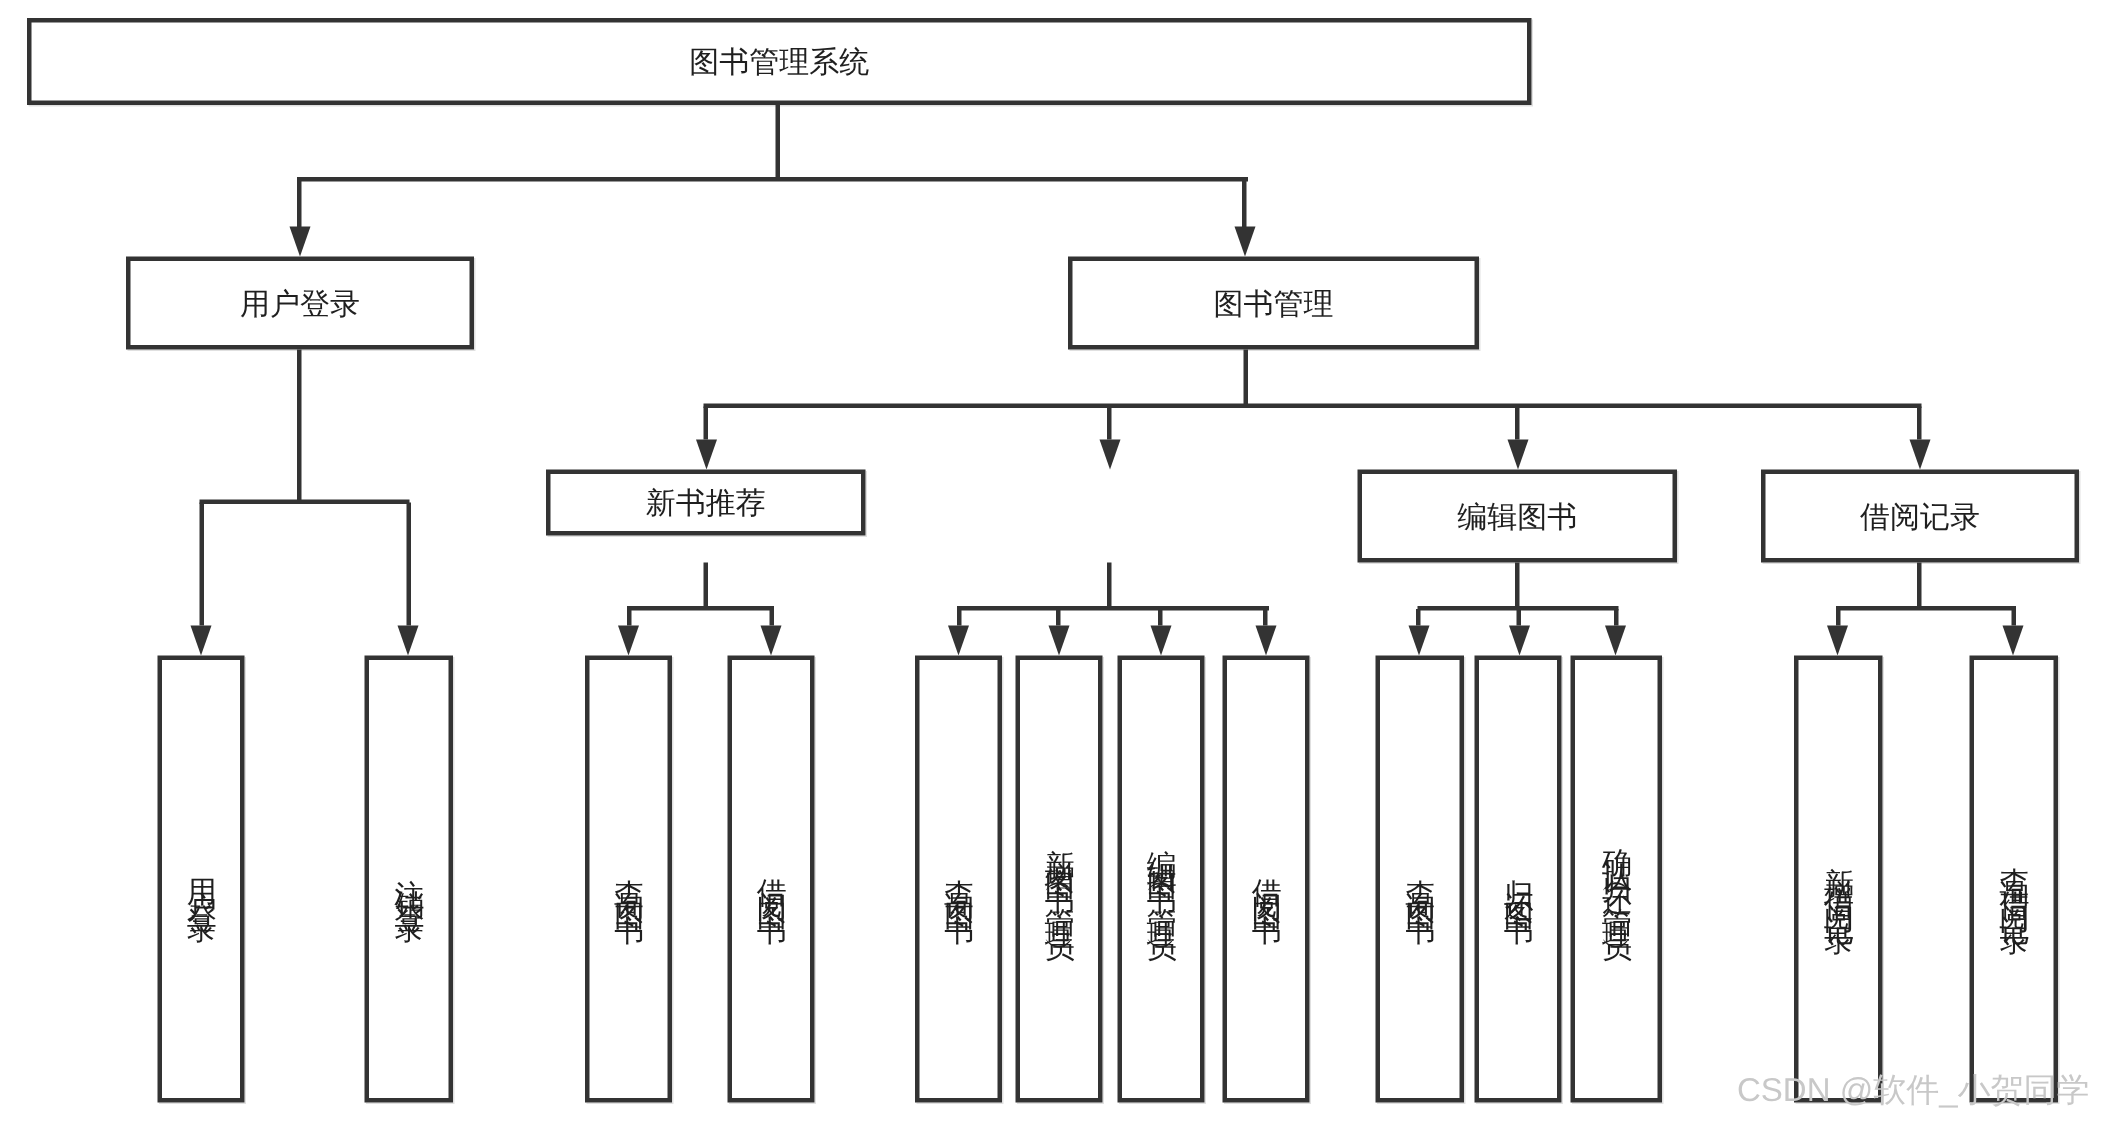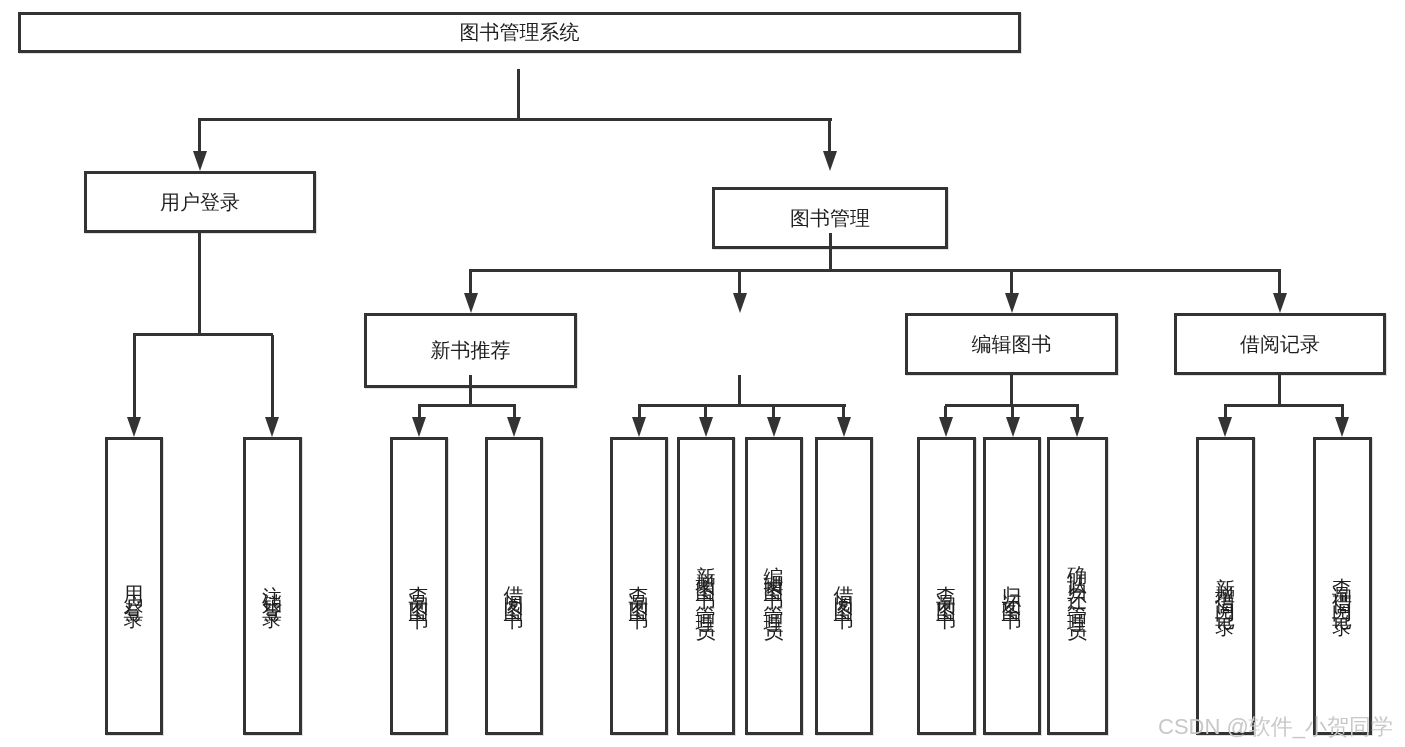--- a/index.html
+++ b/index.html
@@ -51,35 +51,35 @@
     font-size:22px;
     color:var(--watermark);
     white-space:nowrap;
   }
 </style>
 </head>
 <body>
 
 <div id="canvas">
 
-  <div class="node" style="left:18px;top:12px;width:1003px;height:41px;">
+  <div class="node" style="left:18px;top:12px;width:1003px;height:58px;">
       <span>图书管理系统</span>
     </div>
 
   <div class="vline" style="left:517px;top:69px;width:3px;height:51px;"></div>
   <div class="hline" style="left:198px;top:118px;width:634px;height:3px;"></div>
   <div class="vline" style="left:198px;top:120px;width:3px;height:33px;"></div>
   <div class="arrowhead" style="left:193px;top:151px;"></div>
   <div class="vline" style="left:828px;top:120px;width:3px;height:33px;"></div>
   <div class="arrowhead" style="left:823px;top:151px;"></div>
 
   <div class="node" style="left:84px;top:171px;width:232px;height:62px;">
       <span>用户登录</span>
     </div>
-  <div class="node" style="left:712px;top:171px;width:236px;height:62px;margin-top:16px;">
+  <div class="node" style="left:712px;top:171px;width:274px;height:62px;">
       <span>图书管理</span>
     </div>
 
   <div class="vline" style="left:198px;top:233px;width:3px;height:102px;"></div>
   <div class="hline" style="left:133px;top:333px;width:140px;height:3px;"></div>
   <div class="vline" style="left:133px;top:335px;width:3px;height:82px;"></div>
   <div class="arrowhead" style="left:127px;top:417px;"></div>
   <div class="vline" style="left:271px;top:335px;width:3px;height:82px;"></div>
   <div class="arrowhead" style="left:265px;top:417px;"></div>
 
@@ -87,21 +87,21 @@
   <div class="hline" style="left:469px;top:269px;width:812px;height:3px;"></div>
   <div class="vline" style="left:469px;top:271px;width:3px;height:22px;"></div>
   <div class="arrowhead" style="left:464px;top:293px;"></div>
   <div class="vline" style="left:738px;top:271px;width:3px;height:22px;"></div>
   <div class="arrowhead" style="left:733px;top:293px;"></div>
   <div class="vline" style="left:1010px;top:271px;width:3px;height:22px;"></div>
   <div class="arrowhead" style="left:1005px;top:293px;"></div>
   <div class="vline" style="left:1278px;top:271px;width:3px;height:22px;"></div>
   <div class="arrowhead" style="left:1273px;top:293px;"></div>
 
-  <div class="node" style="left:364px;top:313px;width:213px;height:75px;font-family:Liberation Serif, serif;">
+  <div class="node" style="left:364px;top:313px;width:213px;height:44px;font-family:Liberation Serif, serif;">
       <span>新书推荐</span>
     </div>
   <div class="node" style="left:905px;top:313px;width:213px;height:62px;">
       <span>编辑图书</span>
     </div>
   <div class="node" style="left:1174px;top:313px;width:212px;height:62px;">
       <span>借阅记录</span>
     </div>
 
   <div class="vline" style="left:469px;top:375px;width:3px;height:30px;"></div>

